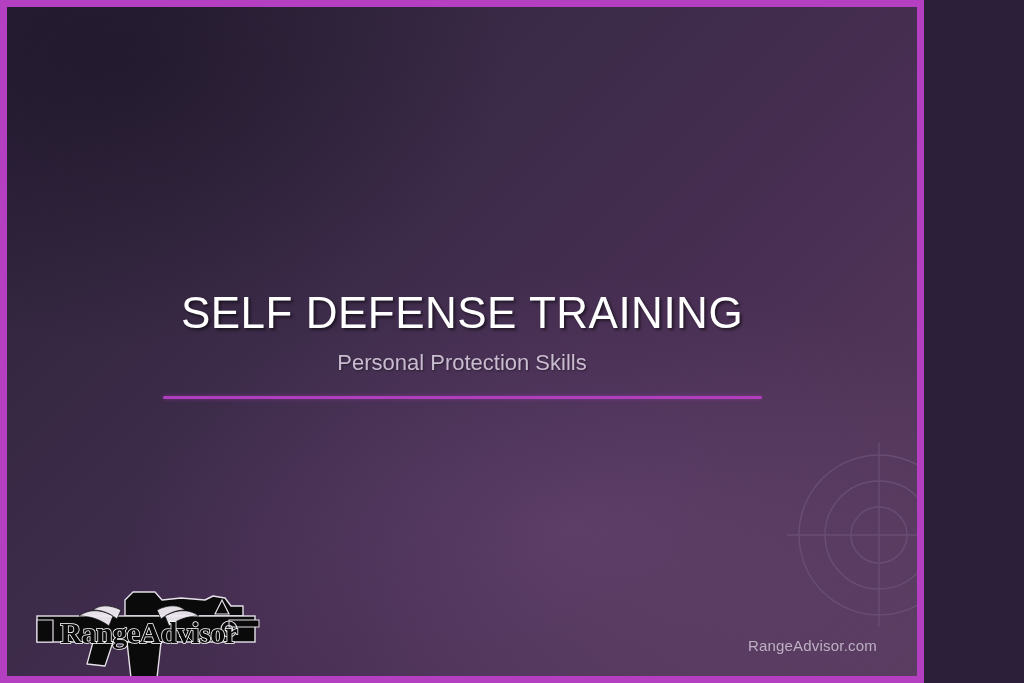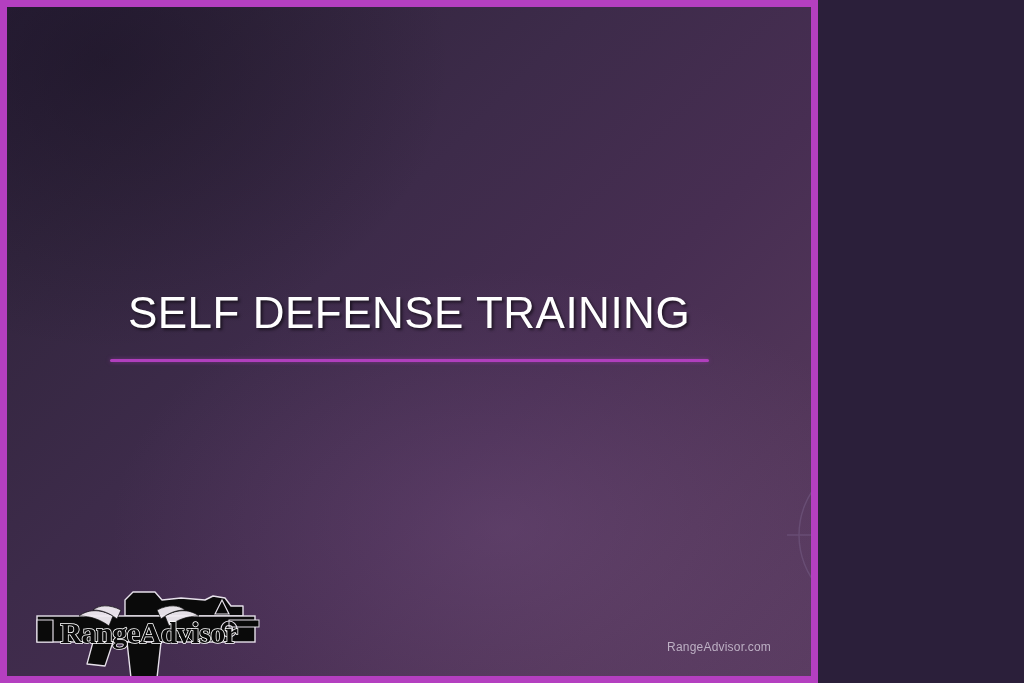--- a/index.html
+++ b/index.html
@@ -11,21 +11,21 @@
   body {
     width: 1024px;
     height: 683px;
     overflow: hidden;
     font-family: "Liberation Sans", sans-serif;
   }
 
   
   #slide {
     position: relative;
-    width: 818px;
+    width: 924px;
     height: 683px;
     box-sizing: border-box;
     border: 7px solid #b43fc0;
     background: linear-gradient(135deg,
                 #2b2039 0%,
                 #33263f 18%,
                 #3d2b4a 40%,
                 #472e52 62%,
                 #523659 82%,
                 #5a3c61 100%);
@@ -97,21 +97,21 @@
     width: 240px;
     height: 100px;
   }
   #logo svg { display: block; }
 
   
   #footer {
     position: absolute;
     right: 40px;
     bottom: 22px;
-    font-size: 12px;
+    font-size: 15px;
     color: #bdb0c4;
     letter-spacing: 0.2px;
     white-space: nowrap;
   }
 </style>
 </head>
 <body>
 
 <div id="slide">
 
@@ -124,20 +124,21 @@
         <circle cx="100" cy="100" r="54"></circle>
         <circle cx="100" cy="100" r="28"></circle>
         <line x1="8" y1="100" x2="192" y2="100"></line>
         <line x1="100" y1="8" x2="100" y2="192"></line>
       </g>
     </svg>
   </div>
 
   <div id="titleblock">
     <span id="maintitle">SELF DEFENSE TRAINING</span>
+    <span id="subtitle">Personal Protection Skills</span>
     <div id="divider"></div>
   </div>
 
   <div id="logo">
     <svg width="240" height="100" viewBox="0 0 240 100" aria-hidden="true">
       <g>
 
         <path d="M96 14 L104 6 L126 6 L133 14 L152 12 L176 14 L184 10 L196 12 L202 20
                  L214 20 L214 30 L96 30 Z" fill="#0a0a0a" stroke="#e6e0ea" stroke-width="1.4" stroke-linejoin="round"></path>
 

